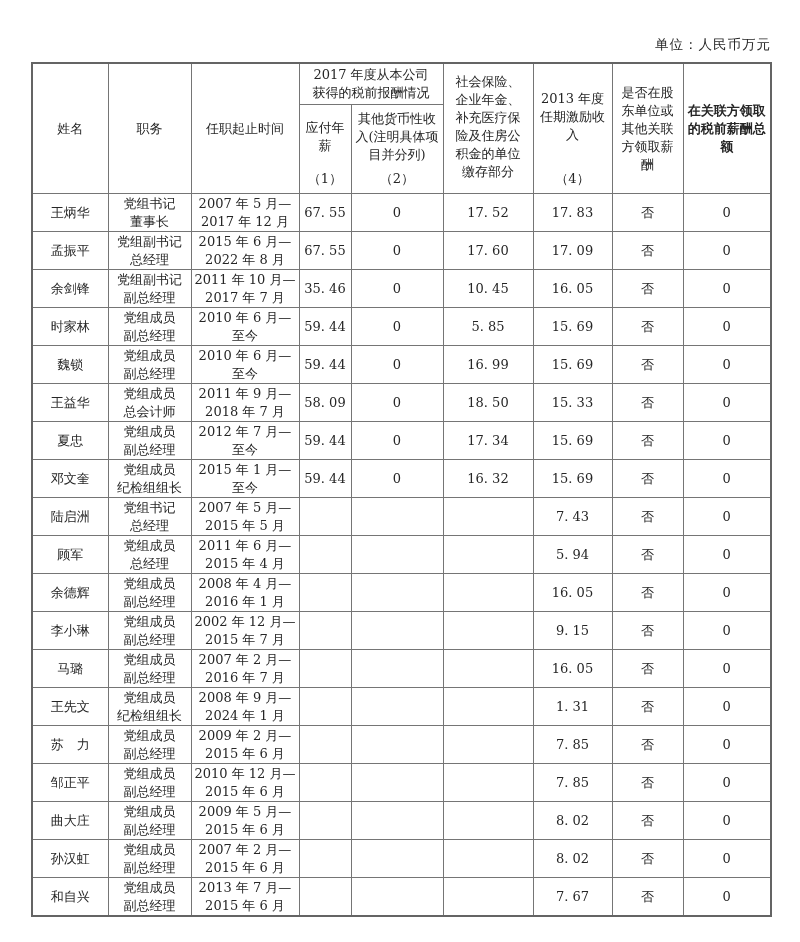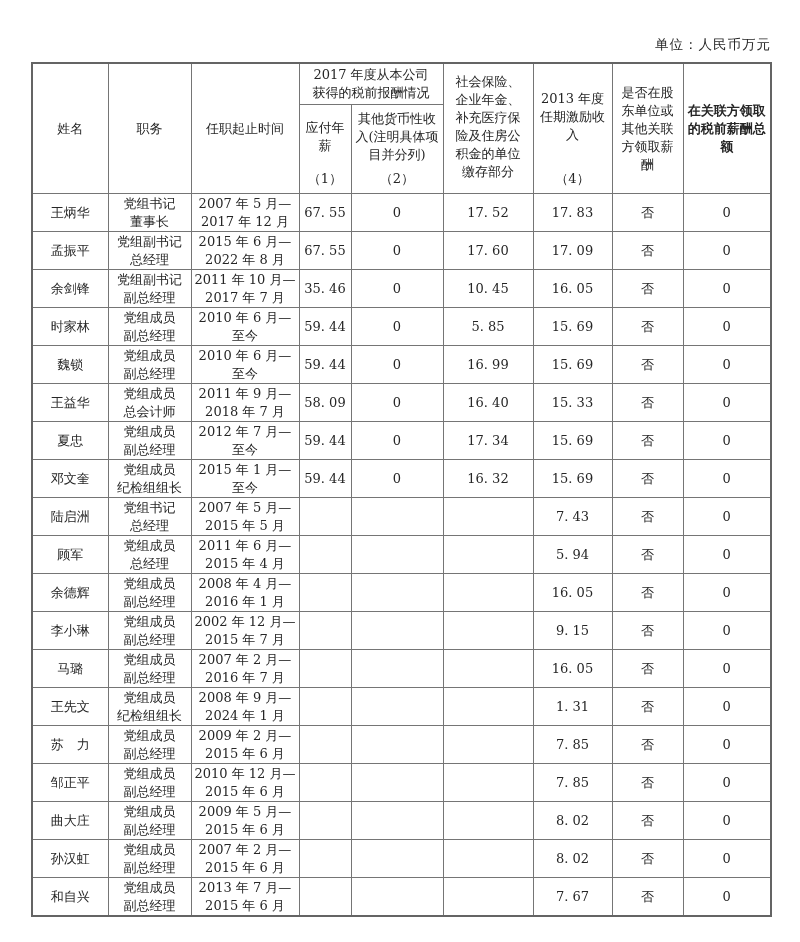--- a/index.html
+++ b/index.html
@@ -239,21 +239,21 @@
     <td>
             <div class="l1 pos-l1">党组成员</div>
             <div class="l2 pos-l2">总会计师</div>
           </td>
     <td>
             <div class="l1 term-l1">2011 年 9 月—</div>
             <div class="l2 term-l2">2018 年 7 月</div>
           </td>
     <td>58. 09</td>
     <td>0</td>
-    <td>16. 40</td>
+    <td>18. 50</td>
     <td>15. 33</td>
     <td>否</td>
     <td>0</td>
   </tr>
 
   <tr>
     <td>夏忠</td>
     <td>
             <div class="l1 pos-l1">党组成员</div>
             <div class="l2 pos-l2">副总经理</div>

